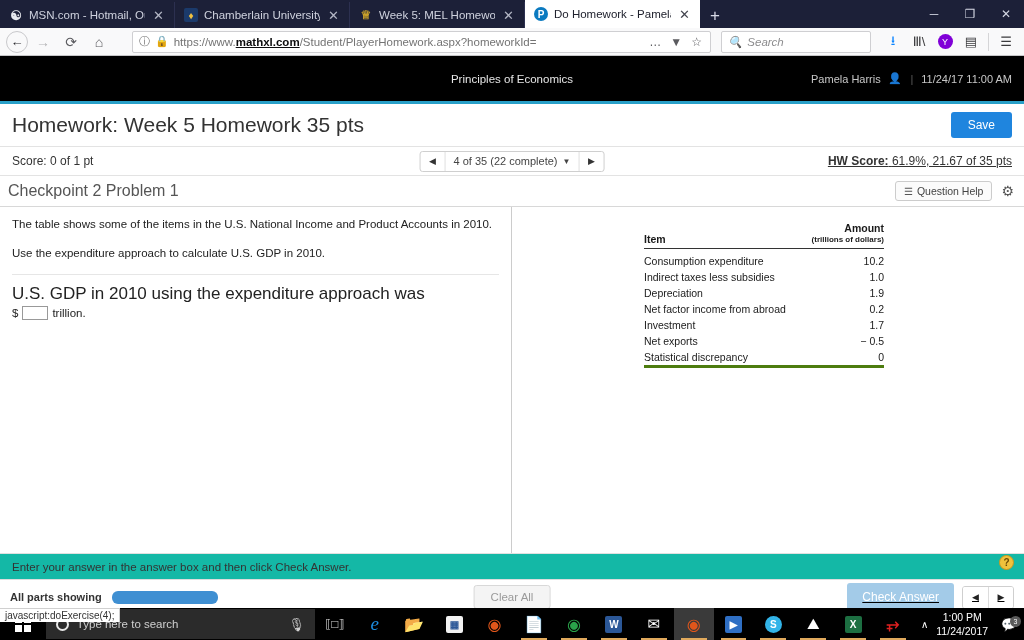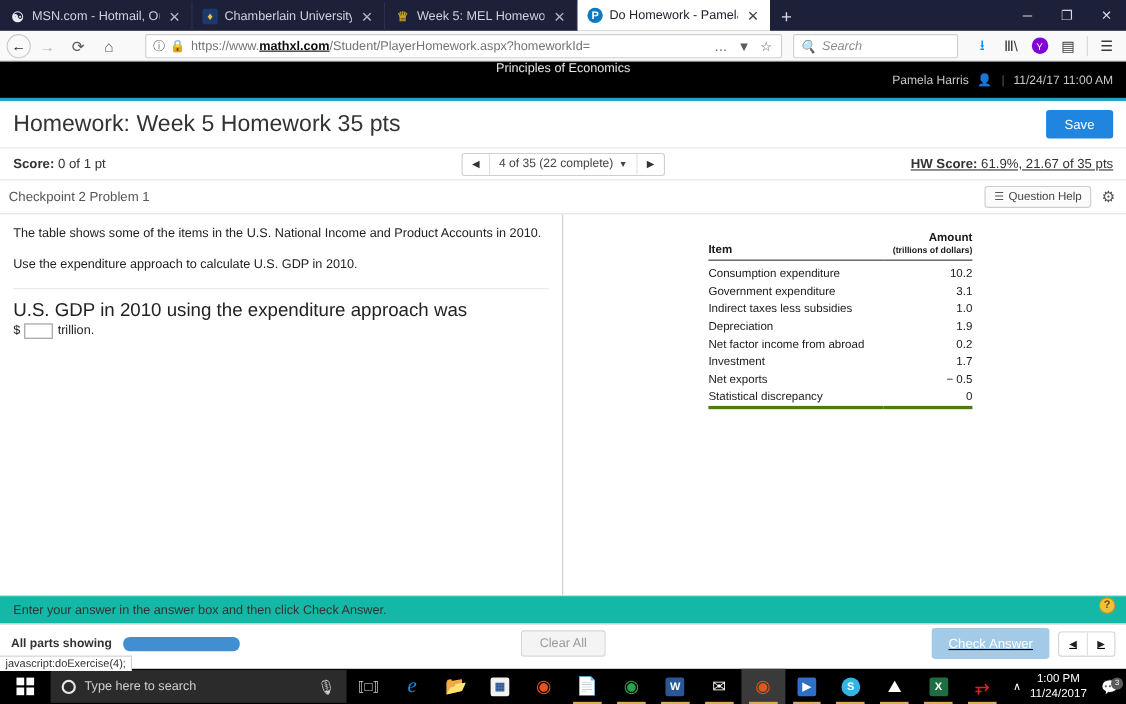--- a/index.html
+++ b/index.html
@@ -72,21 +72,21 @@
   .tb-ic { width: 24px; height: 24px; display: flex; align-items: center; justify-content: center; font-size: 13px; color: #3a3a3c; }
   .tb-ic.dl { color: #0a84ff; }
   .tb-ic .acct {
     width: 15px; height: 15px; border-radius: 50%; background: #8000d7; color: #fff;
     font-size: 9px; display: flex; align-items: center; justify-content: center;
   }
   .tb-sep { width: 1px; height: 18px; background: #d5d5d7; margin: 0 3px; }
 
   
   .app-header {
-    height: 33px; background: #000; display: flex; 
+    height: 45px; background: #000; display: flex; align-items: center;
     position: relative; color: #d9d9d9; font-size: 11.5px;
   }
   .course-title {
     position: absolute; left: 0; right: 0; text-align: center; font-size: 11.5px; color: #e6e6e6;
   }
   .header-right {
     margin-left: auto; display: flex; align-items: center; gap: 8px;
     padding-right: 12px; z-index: 2; font-size: 11px; color: #c8c8c8;
   }
   .person-ic { font-size: 11px; color: #cfcfcf; }
@@ -104,21 +104,21 @@
     margin-left: auto; background: #1f85de; color: #fff; border: none;
     font-size: 12px; padding: 6px 17px; border-radius: 3px; font-family: inherit;
   }
 
   
   .score-row {
     height: 29px; display: flex; align-items: center; padding: 0 12px;
     background: #fff; border-bottom: 1px solid #e3e3e3; position: relative;
   }
   .score-left { font-size: 12px; color: #333; }
-  .score-left b { font-weight: bold; }
+  .score-left b { font-weight: normal; }
   .qnav {
     position: absolute; left: 50%; transform: translateX(-50%);
     display: flex; align-items: center; border: 1px solid #cfcfcf; border-radius: 3px;
     height: 21px; background: #fff; overflow: hidden;
   }
   .qnav-arrow {
     width: 24px; height: 19px; display: flex; align-items: center; justify-content: center;
     font-size: 9px; color: #333;
   }
   .qnav-mid {
@@ -127,21 +127,21 @@
   }
   .caret { font-size: 8px; }
   .score-right { margin-left: auto; font-size: 12px; color: #333; text-decoration: underline; }
   .score-right b { font-weight: bold; }
 
   
   .problem-row {
     height: 31px; display: flex; align-items: center; padding: 0 10px 0 8px;
     background: #fff; border-bottom: 1px solid #d8d8d8;
   }
-  .problem-title { font-size: 12px; color: #555; }
+  .problem-title { font-size: 16px; color: #555; }
   .qhelp {
     margin-left: auto; display: flex; align-items: center; gap: 5px;
     border: 1px solid #cccccc; border-radius: 3px; background: #fbfbfb;
     font-size: 10.5px; color: #444; padding: 3px 8px; height: 20px;
   }
   .list-ic { font-size: 10px; letter-spacing: -1px; color: #555; }
   .gear-ic { font-size: 14px; color: #555; margin-left: 9px; }
 
   
   .content {
@@ -395,24 +395,20 @@
             <span class="sub">(trillions of dollars)</span>
           </th>
         </tr>
       </thead>
       <tbody>
         <tr>
           <td>Consumption expenditure</td>
           <td class="td-val">10.2</td>
         </tr>
         <tr>
-          <td>Government expenditure</td>
-          <td class="td-val">3.1</td>
-        </tr>
-        <tr>
           <td>Indirect taxes less subsidies</td>
           <td class="td-val">1.0</td>
         </tr>
         <tr>
           <td>Depreciation</td>
           <td class="td-val">1.9</td>
         </tr>
         <tr>
           <td>Net factor income from abroad</td>
           <td class="td-val">0.2</td>

